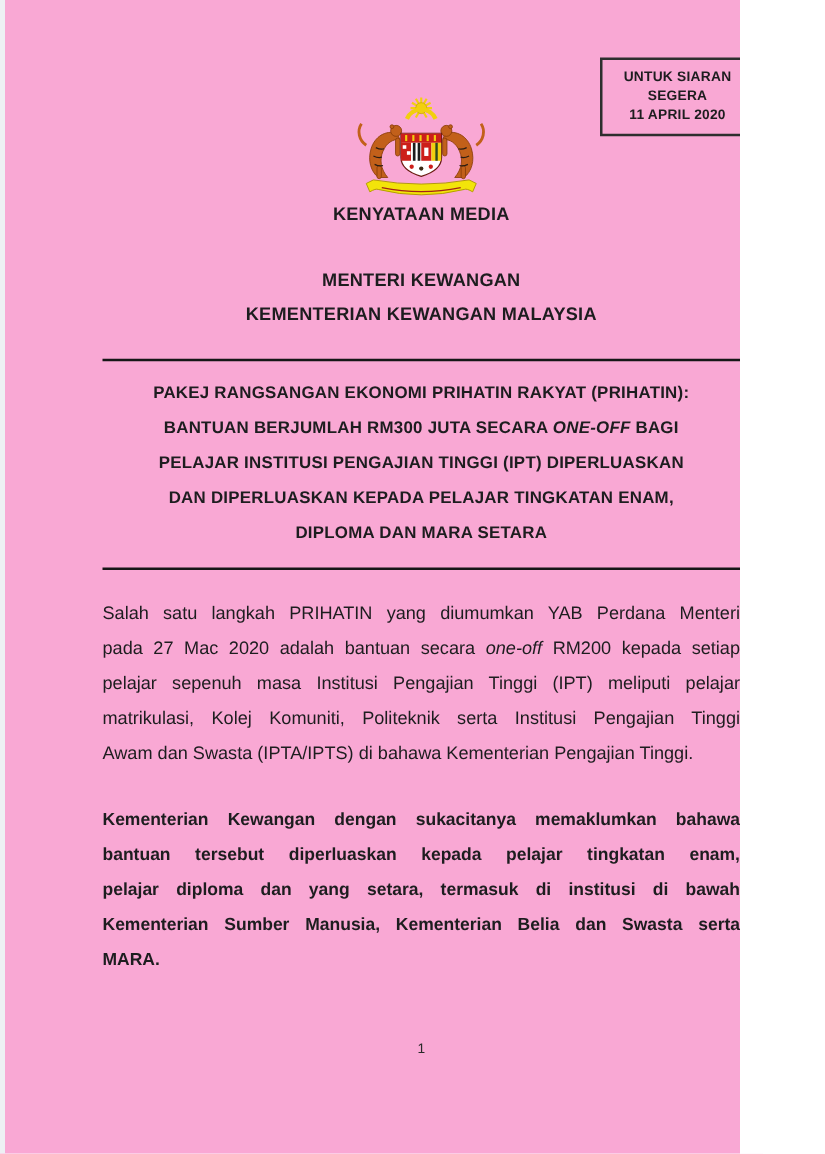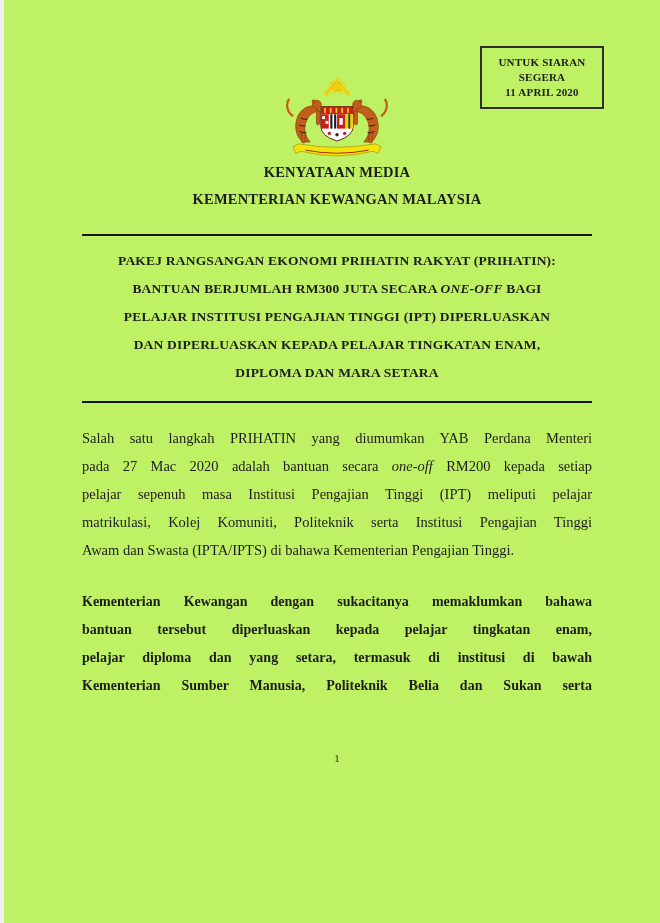--- a/index.html
+++ b/index.html
@@ -1,18 +1,18 @@
 <!DOCTYPE html>
 <html style="--ink: #1d1d1f; --rule: #161616; --page-edge: #eef0f4; --crest-yellow: #f2cf0e; --crest-banner-yellow: #f2e40a; --crest-red: #cc1f1a; --crest-tiger: #c2601a; --crest-dark: #2a1c12;"><head>
 <meta charset="utf-8">
 <style>
   html,body{margin:0;padding:0;background:#ffffff;}
   .page{
-    position:relative;width:660px;height:923px;background:#bef264;overflow:hidden;
-    font-family:Liberation Serif, serif;color:var(--ink,#1d1d1f);
+    position:relative;width:592px;height:923px;background:#f9a8d4;overflow:hidden;
+    font-family:Liberation Sans, sans-serif;color:var(--ink,#1d1d1f);
   }
   .page-edge{position:absolute;left:0;top:0;width:4px;height:100%;background:var(--page-edge,#eef0f4);}
   .release-box{
     position:absolute;left:480px;top:46px;width:124px;height:63px;box-sizing:border-box;
     border:2px solid #2e2e2e;display:flex;flex-direction:column;justify-content:center;
     text-align:center;font-weight:bold;font-size:11px;line-height:15px;letter-spacing:0.2px;
   }
   .content{position:absolute;left:82px;top:0;width:510px;}
   .crest{margin:76px auto 0;width:118px;height:88px;}
   .crest svg{display:block;width:118px;height:88px;}
@@ -124,20 +124,21 @@
           <circle cx="60" cy="61.5" r="1.8" fill="#3a2a16"></circle>
           <circle cx="68" cy="60" r="1.8" style="fill:var(--crest-red,#cc1f1a)"></circle>
         </g>
 
         <path d="M14,74 L20,71 Q60,78 100,71 L106,74 L103,81 Q98,78 96,79 Q60,88 24,79 Q22,78 17,81 Z" style="fill:var(--crest-banner-yellow,#f2e40a)" stroke="#b09a00" stroke-width="0.8"></path>
         <path d="M27,77.5 Q60,84 93,77.5" fill="none" stroke="#a42217" stroke-width="1"></path>
       </svg>
     </div>
 
     <div class="h h-media">KENYATAAN MEDIA</div>
+    <div class="h h-minister">MENTERI KEWANGAN</div>
     <div class="h h-ministry">KEMENTERIAN KEWANGAN MALAYSIA</div>
 
     <div class="rule rule-top"></div>
 
     <div class="title">
       <div class="tline">PAKEJ RANGSANGAN EKONOMI PRIHATIN RAKYAT (PRIHATIN):</div>
       <div class="tline"><span>BANTUAN BERJUMLAH RM300 JUTA SECARA </span><span class="it">ONE-OFF</span><span> BAGI</span></div>
       <div class="tline">PELAJAR INSTITUSI PENGAJIAN TINGGI (IPT) DIPERLUASKAN</div>
       <div class="tline">DAN DIPERLUASKAN KEPADA PELAJAR TINGKATAN ENAM,</div>
       <div class="tline">DIPLOMA DAN MARA SETARA</div>
@@ -150,19 +151,20 @@
       <div class="jline"><span>pada 27 Mac 2020 adalah bantuan secara </span><span class="it">one-off</span><span> RM200 kepada setiap</span></div>
       <div class="jline">pelajar sepenuh masa Institusi Pengajian Tinggi (IPT) meliputi pelajar</div>
       <div class="jline">matrikulasi, Kolej Komuniti, Politeknik serta Institusi Pengajian Tinggi</div>
       <div class="last">Awam dan Swasta (IPTA/IPTS) di bahawa Kementerian Pengajian Tinggi.</div>
     </div>
 
     <div class="para para-bold">
       <div class="jline">Kementerian Kewangan dengan sukacitanya memaklumkan bahawa</div>
       <div class="jline">bantuan tersebut diperluaskan kepada pelajar tingkatan enam,</div>
       <div class="jline">pelajar diploma dan yang setara, termasuk di institusi di bawah</div>
-      <div class="jline">Kementerian Sumber Manusia, Politeknik Belia dan Sukan serta</div>
+      <div class="jline">Kementerian Sumber Manusia, Kementerian Belia dan Swasta serta</div>
+      <div class="last">MARA.</div>
     </div>
 
     <div class="pagenum">1</div>
 
   </div>
 </div>
 
 </body></html>

